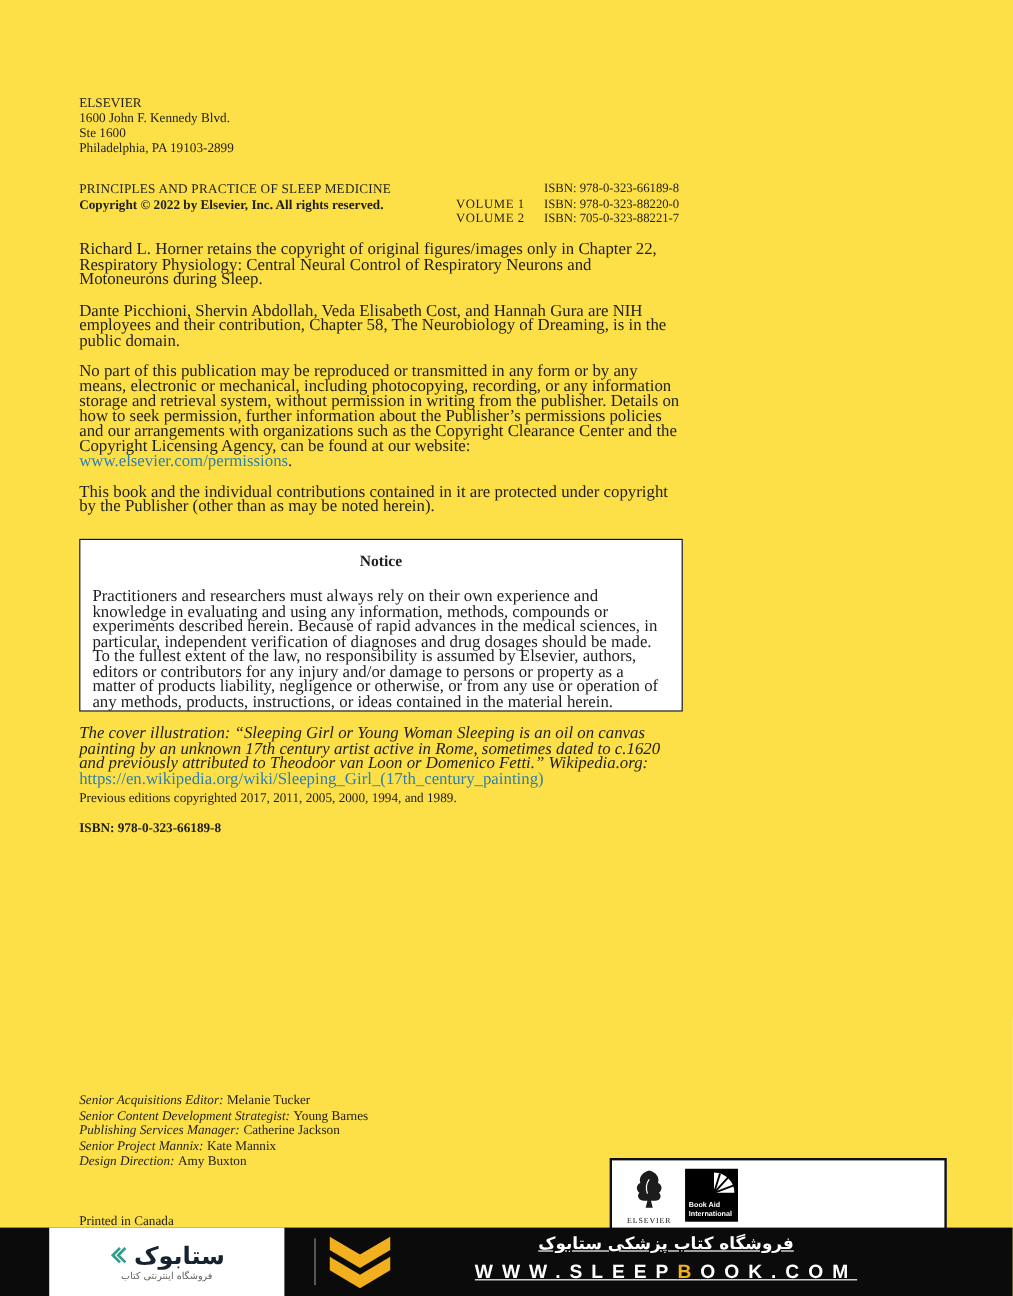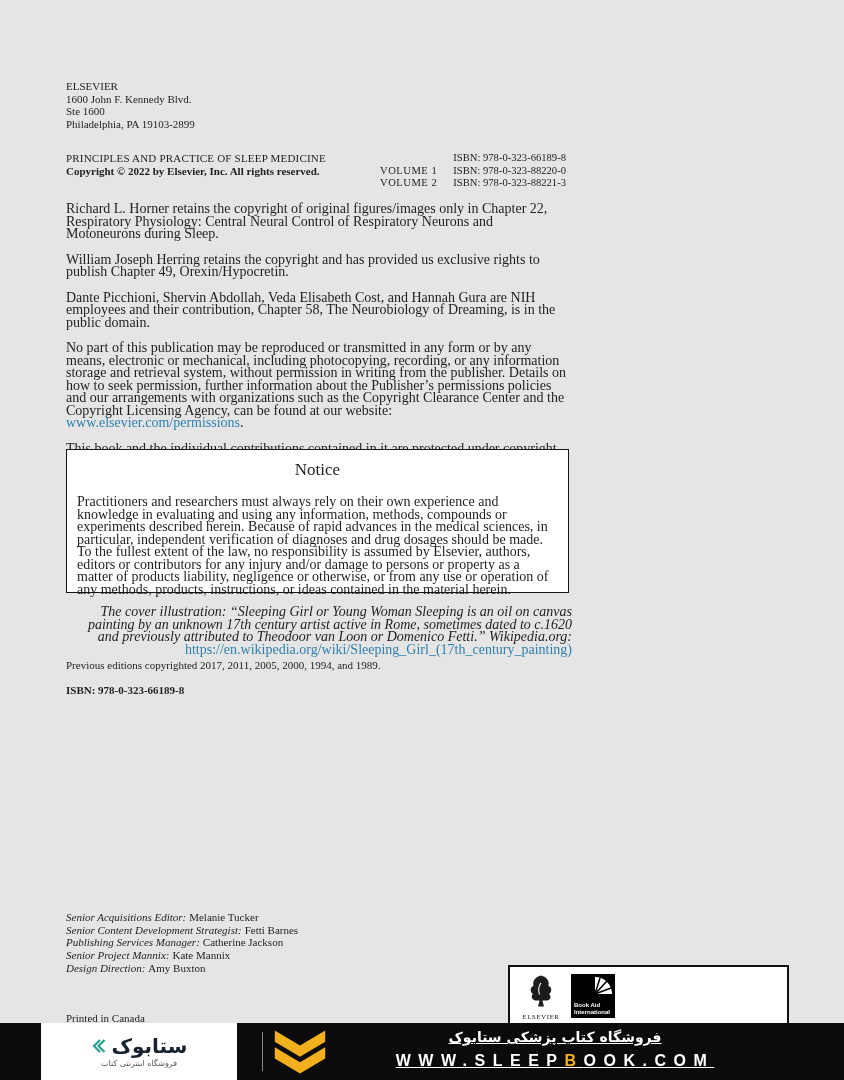--- a/index.html
+++ b/index.html
@@ -1,29 +1,29 @@
 <!DOCTYPE html>
 <html><head>
 <meta charset="utf-8">
 <style>
   html,body{margin:0;padding:0;}
   body{background:#ffffff;}
-  .page{position:relative;width:844px;height:1080px;background:#e5e5e5;font-family:"Liberation Serif",serif;color:#1e1e1e;overflow:hidden;}
+  .page{position:relative;width:844px;height:1080px;background:#fde047;font-family:"Liberation Serif",serif;color:#1e1e1e;overflow:hidden;}
   .abs{position:absolute;}
   .t{font-size:11px;line-height:12.5px;}
   .bold{font-weight:bold;}
   .para{font-size:14px;line-height:12.5px;margin:0 0 13px 0;}
   .link{color:#2f7fae;text-decoration:none;cursor:pointer;}
   .header-left{font-size:11px;line-height:12.7px;}
   .header-title{letter-spacing:0.2px;}
   .isbn-rows{font-size:10.6px;line-height:12.7px;}
   .isbn-row{display:flex;justify-content:flex-end;gap:16px;}
   .vol{letter-spacing:0.5px;}
   .notice-box{border:1.5px solid #151515;background:#fff;}
-  .notice-title{text-align:center;font-weight:normal;font-size:17px;padding-top:10px;}
+  .notice-title{text-align:center;font-weight:bold;font-size:13px;padding-top:10px;}
   .notice-body{font-size:14px;line-height:12.5px;padding:16px 10px 0 10px;}
   .italic{font-style:italic;}
   .credit-line{font-size:11px;line-height:12.7px;}
   .credit-role{font-style:italic;margin-right:3px;}
   .bookaid-box{border:2px solid #101010;background:#fff;display:flex;align-items:flex-start;gap:7px;padding:7px 8px;}
   .elsevier-logo{display:flex;flex-direction:column;align-items:center;width:46px;flex:0 0 auto;}
   .elsevier-label{font-size:6.5px;letter-spacing:0.8px;margin-top:1px;color:#111;}
   .ba-square{position:relative;width:44px;height:44px;background:#000;flex:0 0 auto;}
   .ba-text{position:absolute;left:3px;bottom:3px;color:#fff;font-family:"Liberation Sans",sans-serif;font-size:6px;line-height:6.5px;font-weight:bold;}
   .ba-caption{font-size:14.5px;line-height:17px;color:#111;padding-top:1px;}
@@ -60,49 +60,48 @@
     <div class="isbn-rows" style="position:absolute;right:0;top:0;width:230px;">
       <div class="isbn-row">
         <span>ISBN: 978-0-323-66189-8</span>
       </div>
       <div class="isbn-row">
         <span class="vol">VOLUME 1</span>
         <span>ISBN: 978-0-323-88220-0</span>
       </div>
       <div class="isbn-row">
         <span class="vol">VOLUME 2</span>
-        <span>ISBN: 978-0-323-88221-3</span>
+        <span>ISBN: 705-0-323-88221-7</span>
       </div>
     </div>
   </div>
 
   <div class="abs" style="left:66px;top:203px;width:504px;">
     <p class="para">Richard L. Horner retains the copyright of original figures/images only in Chapter 22, Respiratory Physiology: Central Neural Control of Respiratory Neurons and Motoneurons during Sleep.</p>
-    <p class="para">William Joseph Herring retains the copyright and has provided us exclusive rights to publish Chapter 49, Orexin/Hypocretin.</p>
     <p class="para">Dante Picchioni, Shervin Abdollah, Veda Elisabeth Cost, and Hannah Gura are NIH employees and their contribution, Chapter 58, The Neurobiology of Dreaming, is in the public domain.</p>
     <p class="para"><span>No part of this publication may be reproduced or transmitted in any form or by any means, electronic or mechanical, including photocopying, recording, or any information storage and retrieval system, without permission in writing from the publisher. Details on how to seek permission, further information about the Publisher’s permissions policies and our arrangements with organizations such as the Copyright Clearance Center and the Copyright Licensing Agency, can be found at our website: </span><span class="link">www.elsevier.com/permissions</span><span>.</span></p>
     <p class="para">This book and the individual contributions contained in it are protected under copyright by the Publisher (other than as may be noted herein).</p>
   </div>
 
   <div class="abs notice-box" style="left:66px;top:449px;width:501px;height:142px;">
     <div class="notice-title">Notice</div>
     <div class="notice-body">Practitioners and researchers must always rely on their own experience and knowledge in evaluating and using any information, methods, compounds or experiments described herein. Because of rapid advances in the medical sciences, in particular, independent verification of diagnoses and drug dosages should be made. To the fullest extent of the law, no responsibility is assumed by Elsevier, authors, editors or contributors for any injury and/or damage to persons or property as a matter of products liability, negligence or otherwise, or from any use or operation of any methods, products, instructions, or ideas contained in the material herein.</div>
   </div>
 
-  <div class="abs para italic" style="left:66px;top:606px;width:506px;text-align:right;">
+  <div class="abs para italic" style="left:66px;top:606px;width:506px;">
     <span>The cover illustration: “Sleeping Girl or Young Woman Sleeping is an oil on canvas painting by an unknown 17th century artist active in Rome, sometimes dated to c.1620 and previously attributed to Theodoor van Loon or Domenico Fetti.” Wikipedia.org:  </span><span class="link" style="font-style:normal;">https://en.wikipedia.org/wiki/Sleeping_Girl_(17th_century_painting)</span>
   </div>
 
   <div class="abs t" style="left:66px;top:659px;">Previous editions copyrighted 2017, 2011, 2005, 2000, 1994, and 1989.</div>
 
   <div class="abs t bold" style="left:66px;top:684px;">ISBN: 978-0-323-66189-8</div>
 
   <div class="abs" style="left:66px;top:911px;">
     <div class="credit-line"><span class="credit-role">Senior Acquisitions Editor:</span><span>Melanie Tucker</span></div>
-    <div class="credit-line"><span class="credit-role">Senior Content Development Strategist:</span><span>Fetti Barnes</span></div>
+    <div class="credit-line"><span class="credit-role">Senior Content Development Strategist:</span><span>Young Barnes</span></div>
     <div class="credit-line"><span class="credit-role">Publishing Services Manager:</span><span>Catherine Jackson</span></div>
     <div class="credit-line"><span class="credit-role">Senior Project Mannix:</span><span>Kate Mannix</span></div>
     <div class="credit-line"><span class="credit-role">Design Direction:</span><span>Amy Buxton</span></div>
   </div>
 
   <div class="abs printed-line" style="left:66px;top:1012px;">Printed in Canada</div>
 
   <div class="abs bookaid-box" style="left:508px;top:965px;width:261px;height:72px;">
     <div class="elsevier-logo">
       <span>

